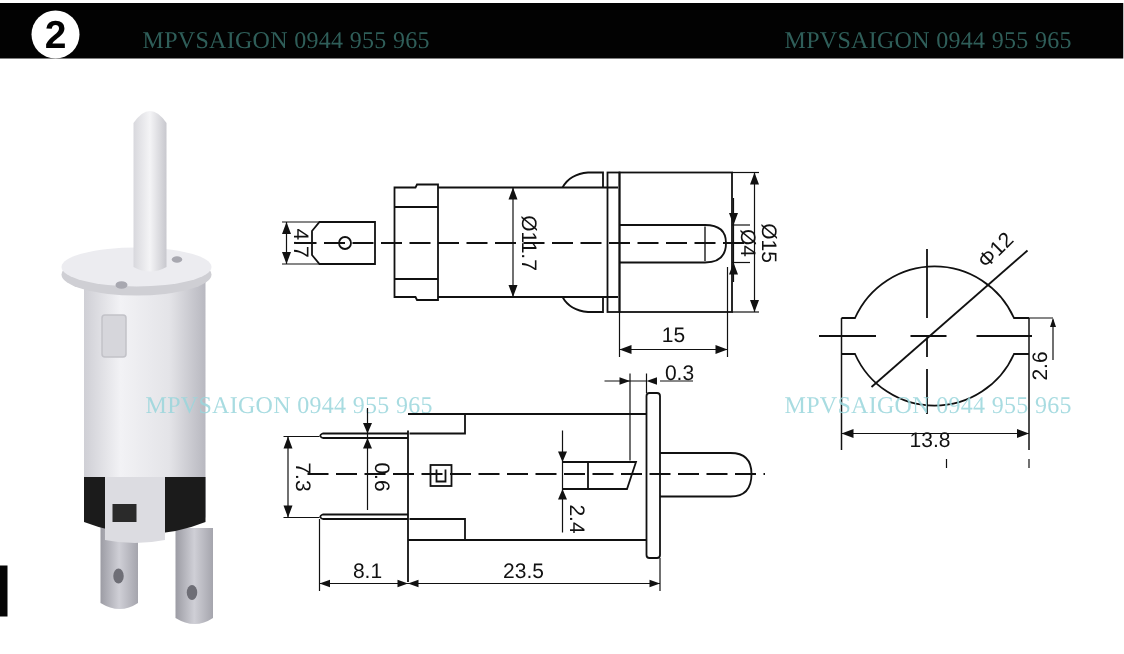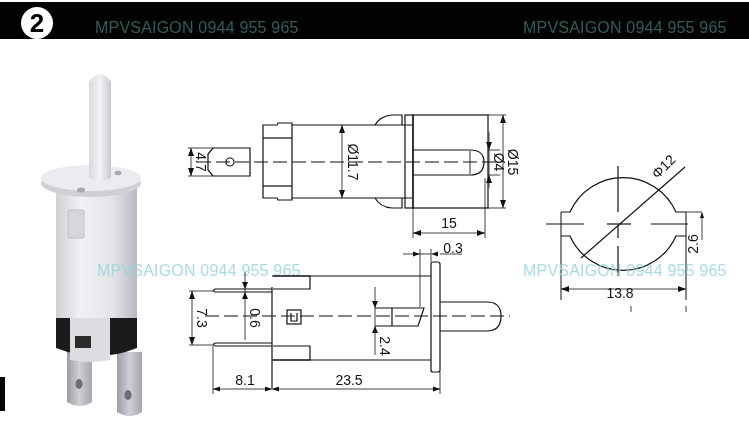--- a/index.html
+++ b/index.html
@@ -1,19 +1,19 @@
 <!DOCTYPE html>
 <html><head>
 <meta charset="utf-8">
 <style>
   html, body { margin: 0; padding: 0; background: #ffffff; }
   body { width: 749px; height: 436px; position: relative; overflow: hidden; font-family: "Liberation Sans", sans-serif; }
   .topbar { position: absolute; left: 0; top: 2px; width: 749px; height: 37px; background: #020202; }
   .badge { position: absolute; left: 21px; top: 7px; width: 32px; height: 32px; border-radius: 50%; background: #ffffff; color: #020202; font-weight: bold; font-size: 26px; line-height: 32px; text-align: center; font-family: "Liberation Sans", sans-serif; }
-  .wm { position: absolute; font-family: Liberation Sans, sans-serif; font-size: 16px; white-space: nowrap; letter-spacing: 0.2px; }
+  .wm { position: absolute; font-family: Liberation Serif, serif; font-size: 16px; white-space: nowrap; letter-spacing: 0.2px; }
   .wm-dark { color: #2f5e59; }
   .wm-light { color: #9ad6dc; opacity: 0.85; }
   .leftbar { position: absolute; left: 0; top: 377px; width: 5px; height: 34px; background: #050505; }
   svg.draw { position: absolute; left: 0; top: 0; }
   .dim { font-family: "Liberation Sans", sans-serif; font-size: 14px; fill: #111; }
 </style>
 </head>
 <body>
 
 <div class="topbar"></div>

